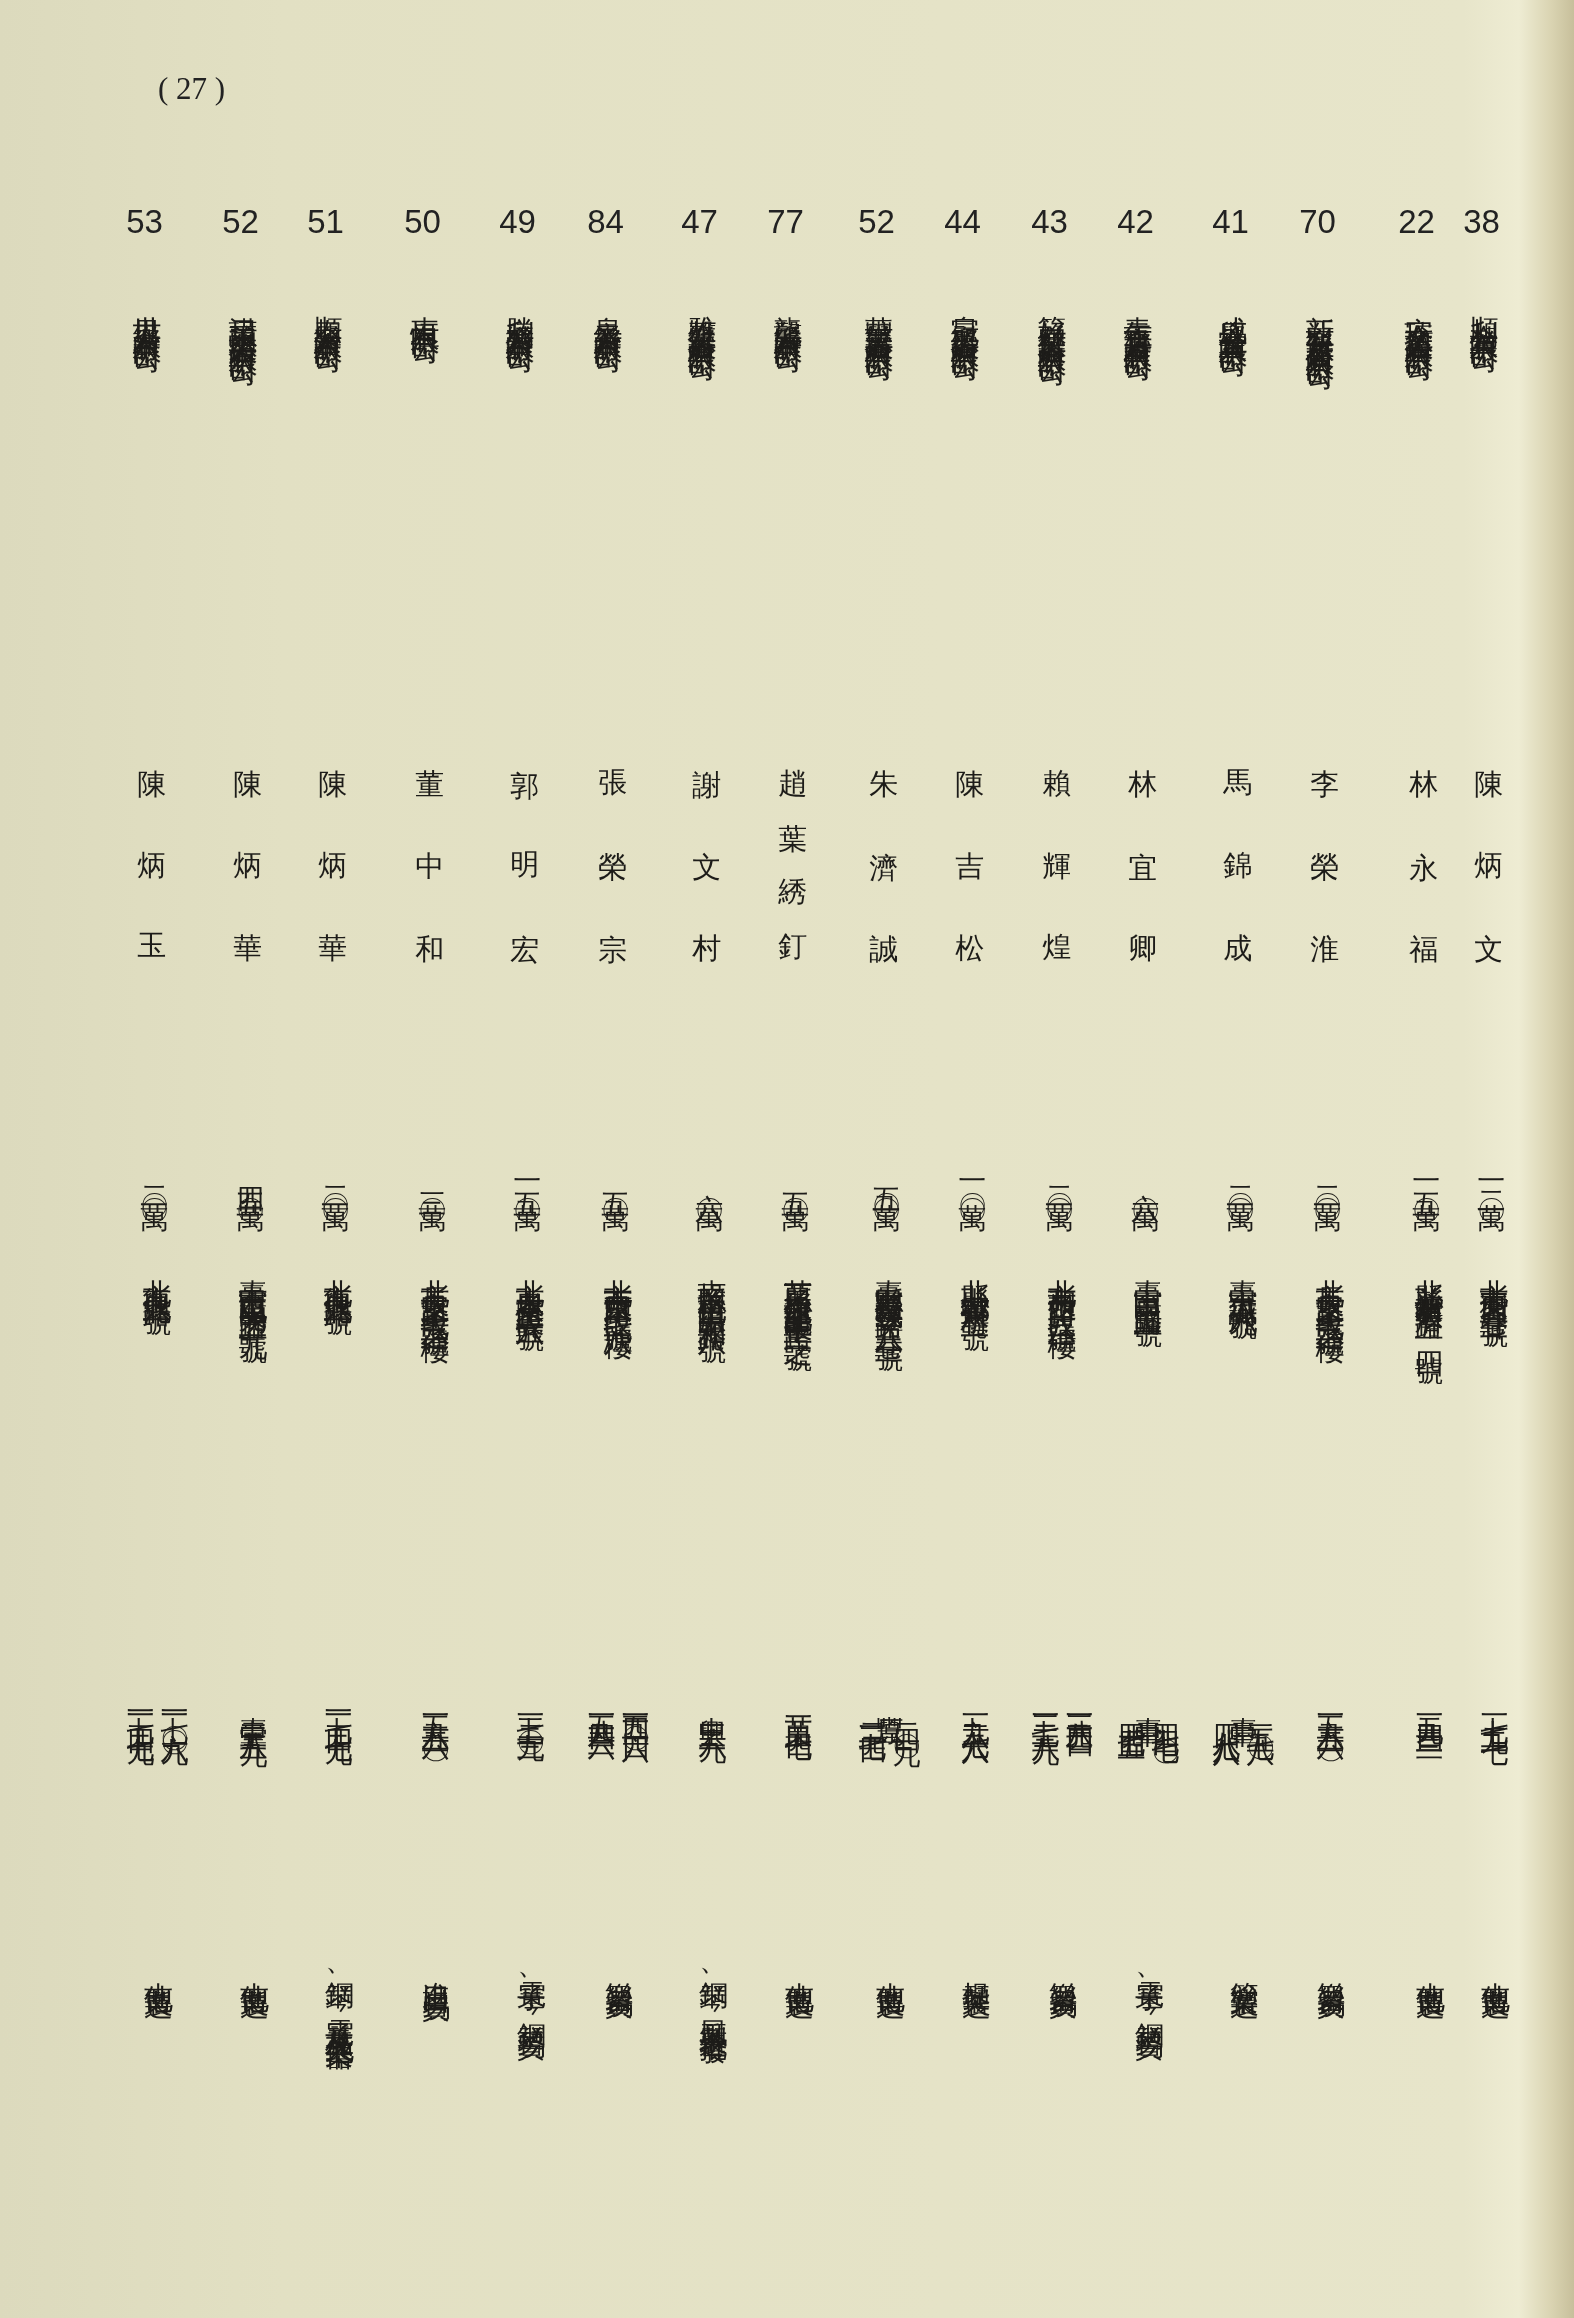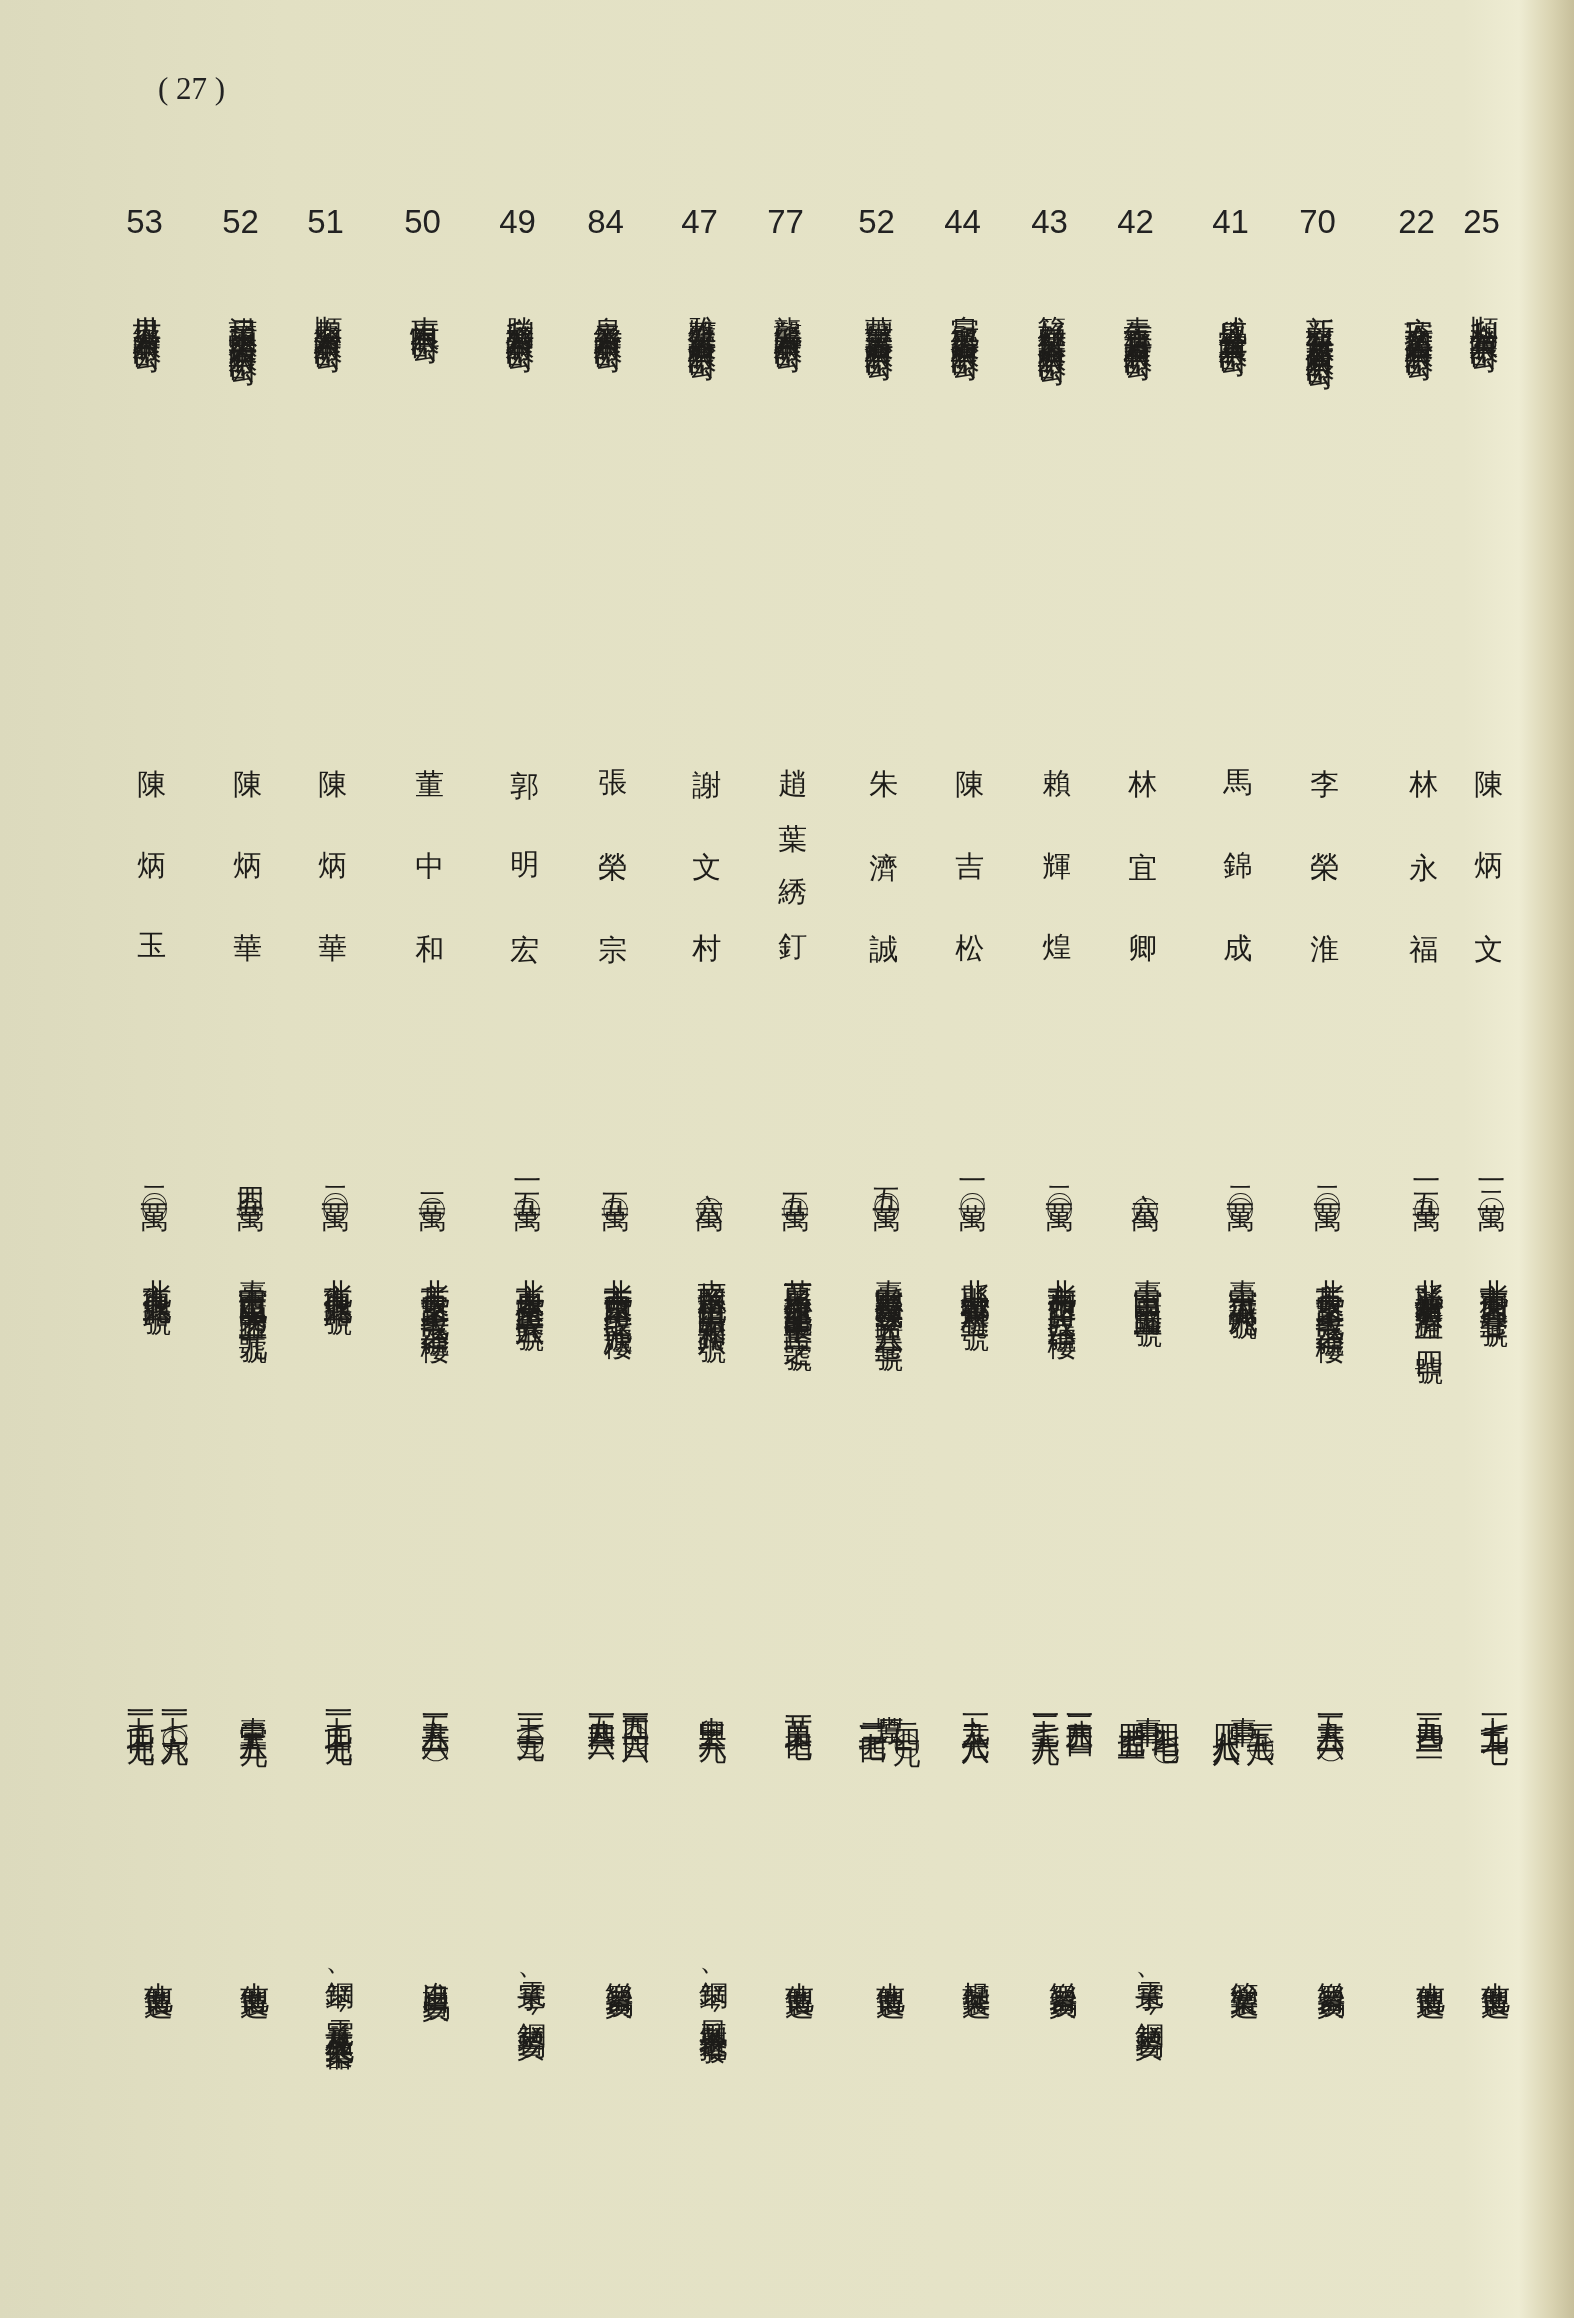--- a/index.html
+++ b/index.html
@@ -41,21 +41,21 @@
 
   .f-biz { top:1959px; transform:translateX(14px); }
   .f-biz .v { font-size:29px; letter-spacing:3.1px; line-height:35px; height:224px; }
 </style>
 </head>
 <body>
 
 <div class="page-number">( 27 )</div>
 
 <div class="entry" style="left:1404px">
-  <div class="f f-no">25</div>
+  <div class="f f-no">38</div>
   <div class="f f-name">
       <span class="v">順利企業有限公司</span>
     </div>
   <div class="f f-rep">
       <span class="v">陳炳文</span>
     </div>
   <div class="f f-cap">
       <span class="v">一二〇萬</span>
     </div>
   <div class="f f-addr">

